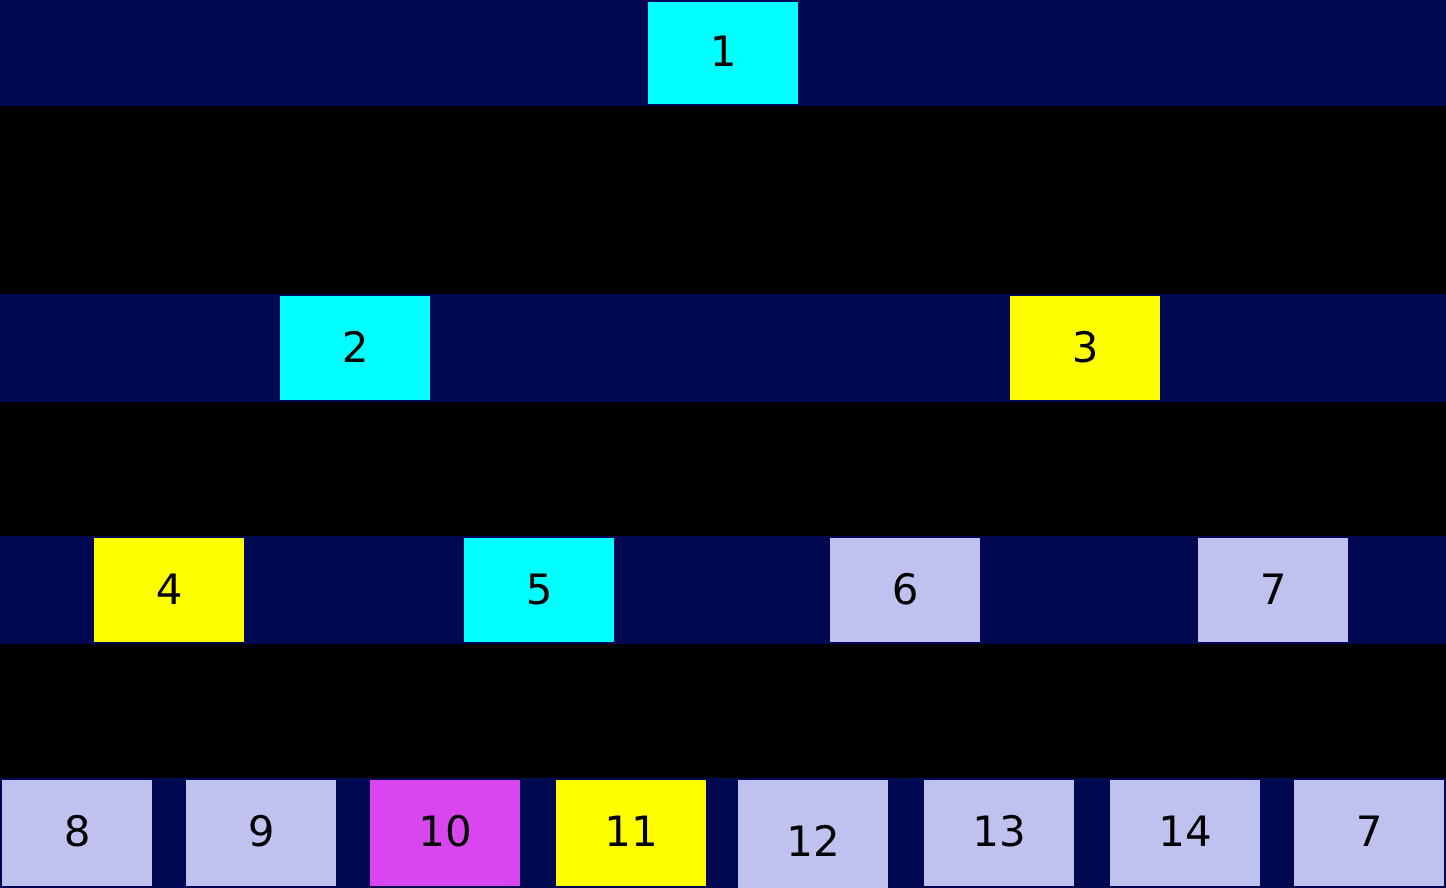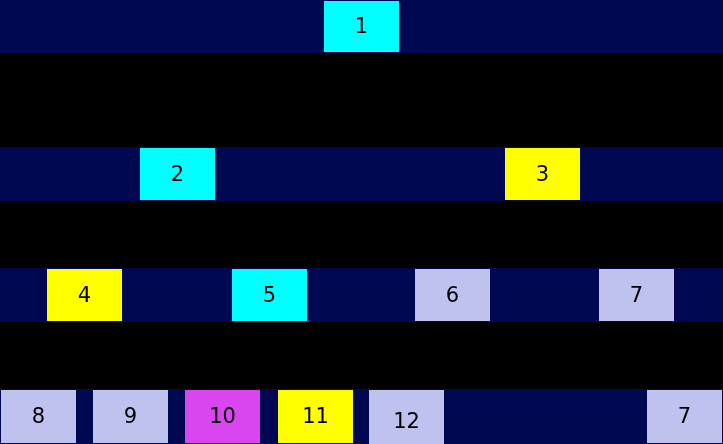--- a/index.html
+++ b/index.html
@@ -77,16 +77,22 @@
     </div>
     <div class="node" style="left: 184px; top: 389px; width: 77px; height: 55px; background: #d946ef;">
       <span class="node-label">10</span>
     </div>
     <div class="node" style="left: 277px; top: 389px; width: 77px; height: 55px; background: rgb(255, 255, 0); justify-content: center;">
       <span class="node-label">11</span>
     </div>
     <div class="node" style="left: 368px; top: 389px; width: 77px; height: 65px; background: rgb(191, 193, 239);">
       <span class="node-label">12</span>
     </div>
+    <div class="node" style="left: 461px; top: 389px; width: 77px; height: 55px; background: rgb(191, 193, 239);">
+      <span class="node-label">13</span>
+    </div>
+    <div class="node" style="left: 554px; top: 389px; width: 77px; height: 55px; background: rgb(191, 193, 239);">
+      <span class="node-label">14</span>
+    </div>
     <div class="node" style="left: 646px; top: 389px; width: 77px; height: 55px; background: rgb(191, 193, 239);">
       <span class="node-label">7</span>
     </div>
   </div>
 
 </body></html>

